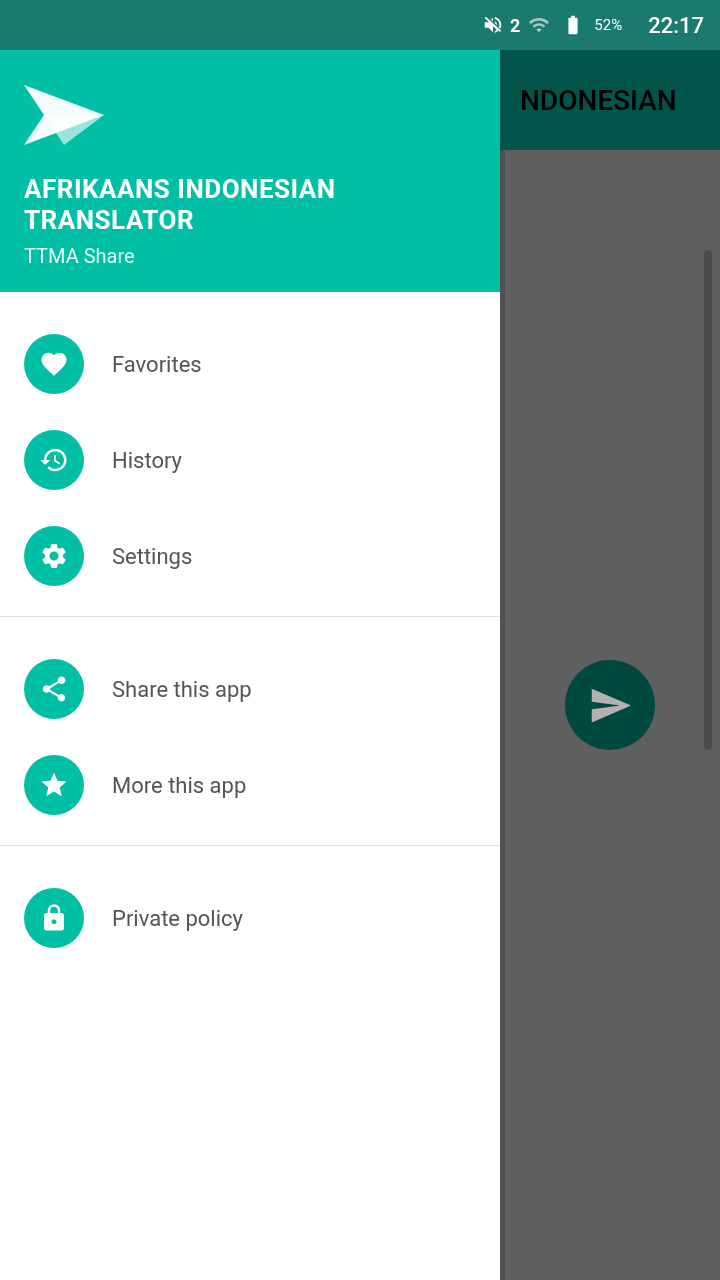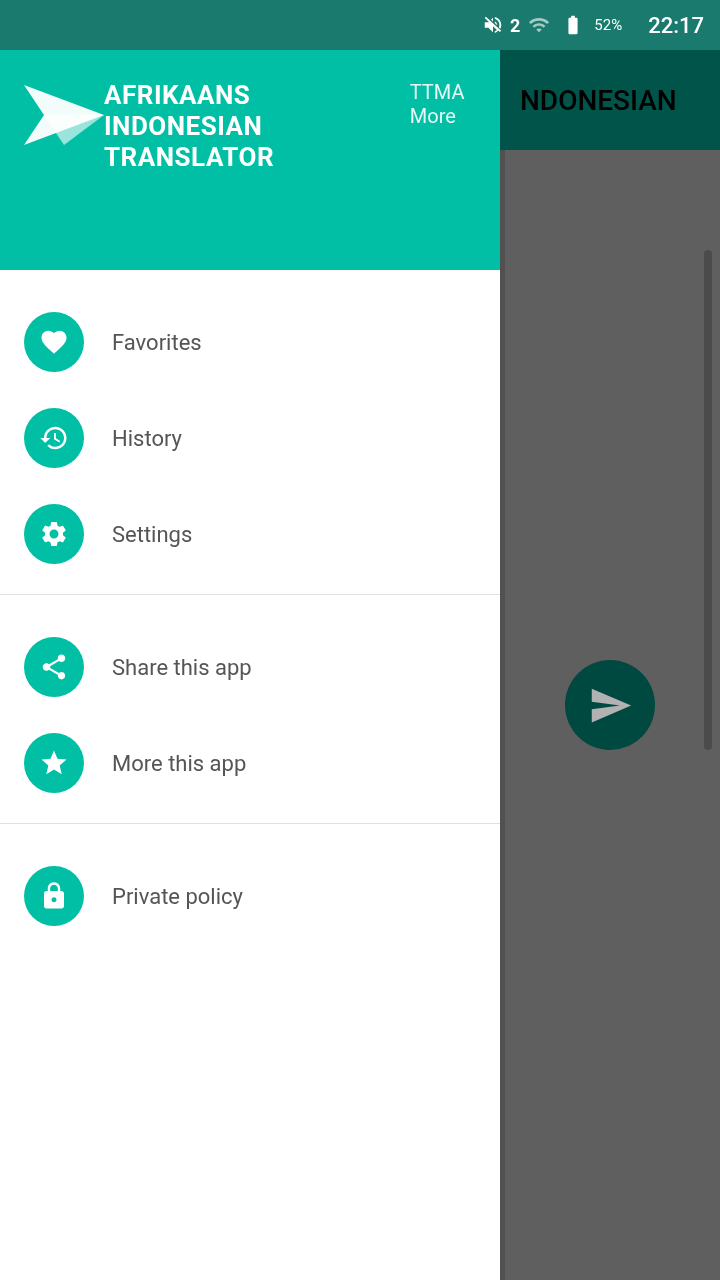--- a/index.html
+++ b/index.html
@@ -124,20 +124,21 @@
       display: flex;
       flex-direction: column;
     }
 
     
     .drawer-header {
       background: #00bfa5;
       padding: 30px 24px 24px;
       min-height: 220px;
       display: flex;
+      flex-direction: column;
       justify-content: space-between;
     }
 
     .drawer-logo {
       margin-bottom: 20px;
     }
 
     .drawer-logo svg {
       width: 80px;
       height: 70px;
@@ -252,21 +253,21 @@
 
   <div class="drawer-header">
     <div class="drawer-logo">
       
       <svg width="90" height="70" viewBox="0 0 120 90" fill="none">
         <polygon points="0,0 120,45 0,90 30,45" fill="white" opacity="0.95"></polygon>
         <polygon points="30,45 120,45 60,90" fill="white" opacity="0.6"></polygon>
       </svg>
     </div>
     <div class="drawer-app-title">AFRIKAANS INDONESIAN TRANSLATOR</div>
-    <div class="drawer-app-subtitle">TTMA More</div>
+    <div class="drawer-app-subtitle">TTMA Share</div>
   </div>
 
   <div class="drawer-menu">
 
     <div class="menu-section">
 
       <div class="menu-item">
         <div class="menu-icon-circle">
           <svg viewBox="0 0 24 24" fill="white">
             <path d="M12 21.35l-1.45-1.32C5.4 15.36 2 12.28 2 8.5 2 5.42 4.42 3 7.5 3c1.74 0 3.41.81 4.5 2.09C13.09 3.81 14.76 3 16.5 3 19.58 3 22 5.42 22 8.5c0 3.78-3.4 6.86-8.55 11.54L12 21.35z"></path>

